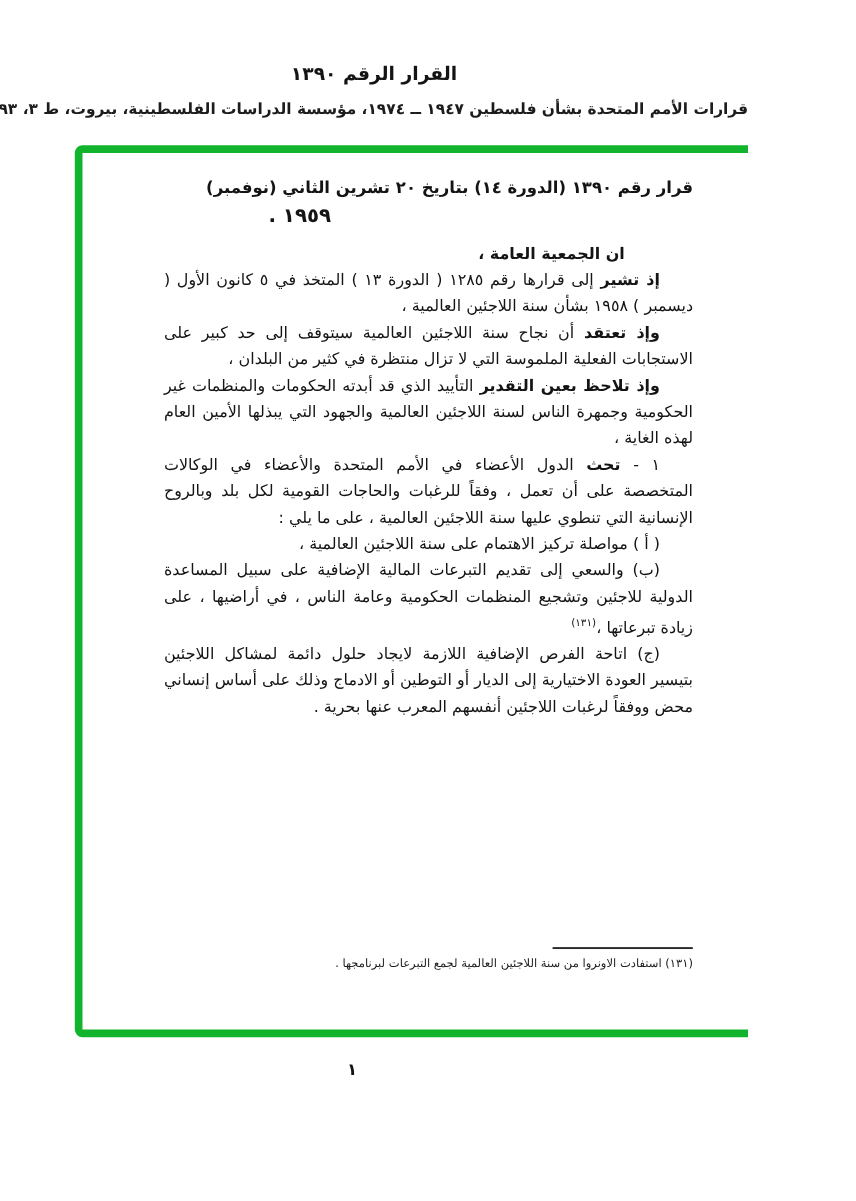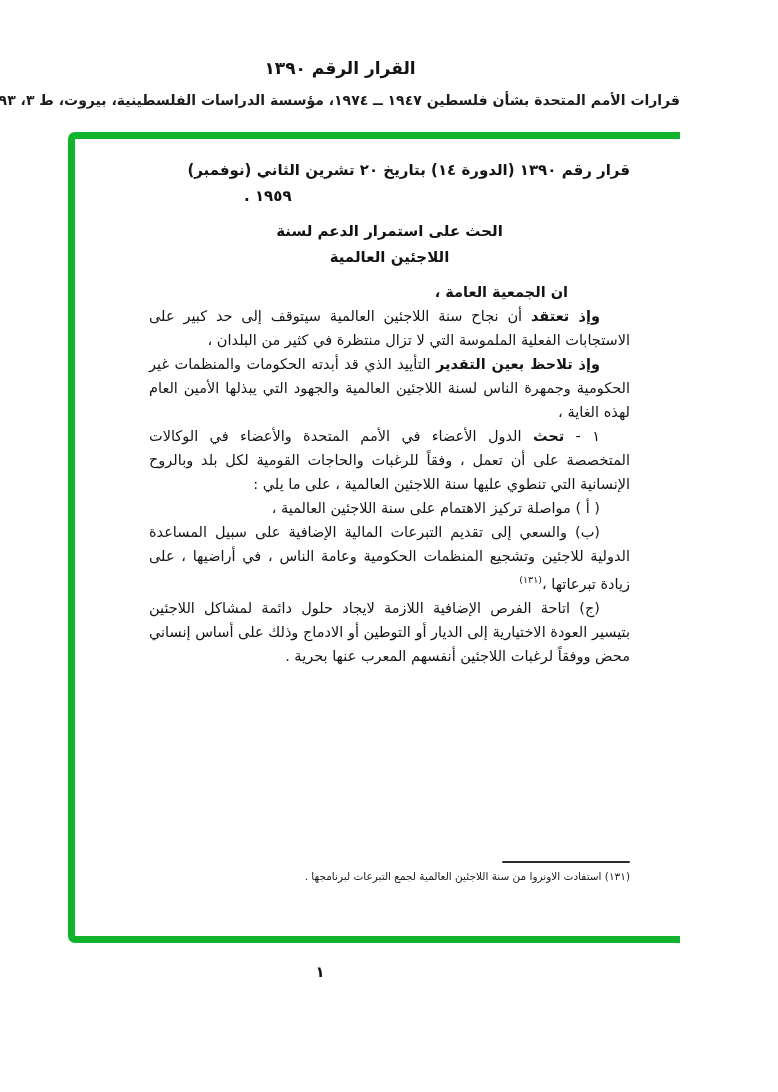--- a/index.html
+++ b/index.html
@@ -37,21 +37,21 @@
   }
   .doc {
     position:absolute; top:0; right:0; bottom:0; left:0;
     direction:rtl;
     padding:18px 56px 0 74px;
     font-size:14.5px;
     line-height:24px;
     text-align:justify;
   }
   .res-heading { font-weight:bold; font-size:15px; line-height:27px; text-align:right; }
-  .res-heading-l2 { font-weight:bold; font-size:15px; line-height:25px; text-align:right; padding-left:95px; text-align:left; direction:rtl; }
+  .res-heading-l2 { font-weight:bold; font-size:18px; line-height:25px; text-align:right; padding-left:95px; text-align:left; direction:rtl; }
   .res-heading-l2 span { direction:rtl; unicode-bidi:embed; }
   .res-title { text-align:center; font-weight:bold; font-size:15px; line-height:26px; margin-top:9px; }
   .body-block { margin-top:0; }
   .para { margin:0; text-indent:30px; }
   .para-first { margin-top:10px; text-indent:62px; }
   .lead { font-weight:bold; }
   .fn-marker { font-size:9.5px; vertical-align:6px; }
   
   .footnote-block {
     position:absolute; right:56px; left:74px; bottom:52px;
@@ -80,29 +80,26 @@
 
   <div class="header-source">قرارات الأمم المتحدة بشأن فلسطين ١٩٤٧ ــ ١٩٧٤، مؤسسة الدراسات الفلسطينية، بيروت، ط ٣، ١٩٩٣، مج ١، ص ٦٠</div>
 
   <div class="frame">
     <div class="doc">
 
       <div class="res-heading">قرار رقم ١٣٩٠ (الدورة ١٤) بتاريخ ٢٠ تشرين الثاني (نوفمبر)</div>
 
       <div class="res-heading-l2"><span>١٩٥٩ .</span></div>
 
-      <div class="res-title">
-        <div>الحث على استمرار الدعم لسنة</div>
-        <div>اللاجئين العالمية</div>
-      </div>
 
       <div class="body-block">
 
         <p class="para para-first"><span></span><span class="lead">ان الجمعية العامة ،</span><span></span></p>
 
+        <p class="para"><span></span><span class="lead">إذ تشير</span><span> إلى قرارها رقم ١٢٨٥ ( الدورة ١٣ ) المتخذ في ٥ كانون الأول ( ديسمبر ) ١٩٥٨ بشأن سنة اللاجئين العالمية ،</span></p>
 
         <p class="para"><span></span><span class="lead">وإذ تعتقد</span><span> أن نجاح سنة اللاجئين العالمية سيتوقف إلى حد كبير على الاستجابات الفعلية الملموسة التي لا تزال منتظرة في كثير من البلدان ،</span></p>
 
         <p class="para"><span></span><span class="lead">وإذ تلاحظ بعين التقدير</span><span> التأييد الذي قد أبدته الحكومات والمنظمات غير الحكومية وجمهرة الناس لسنة اللاجئين العالمية والجهود التي يبذلها الأمين العام لهذه الغاية ،</span></p>
 
         <p class="para"><span>١ - </span><span class="lead">تحث</span><span> الدول الأعضاء في الأمم المتحدة والأعضاء في الوكالات المتخصصة على أن تعمل ، وفقاً للرغبات والحاجات القومية لكل بلد وبالروح الإنسانية التي تنطوي عليها سنة اللاجئين العالمية ، على ما يلي :</span></p>
 
         <p class="para"><span>( أ ) </span><span class="lead"></span><span>مواصلة تركيز الاهتمام على سنة اللاجئين العالمية ،</span></p>
 
         <p class="para"><span>(ب) </span><span class="lead"></span><span>والسعي إلى تقديم التبرعات المالية الإضافية على سبيل المساعدة الدولية للاجئين وتشجيع المنظمات الحكومية وعامة الناس ، في أراضيها ، على زيادة تبرعاتها ،</span><sup class="fn-marker">(١٣١)</sup></p>

